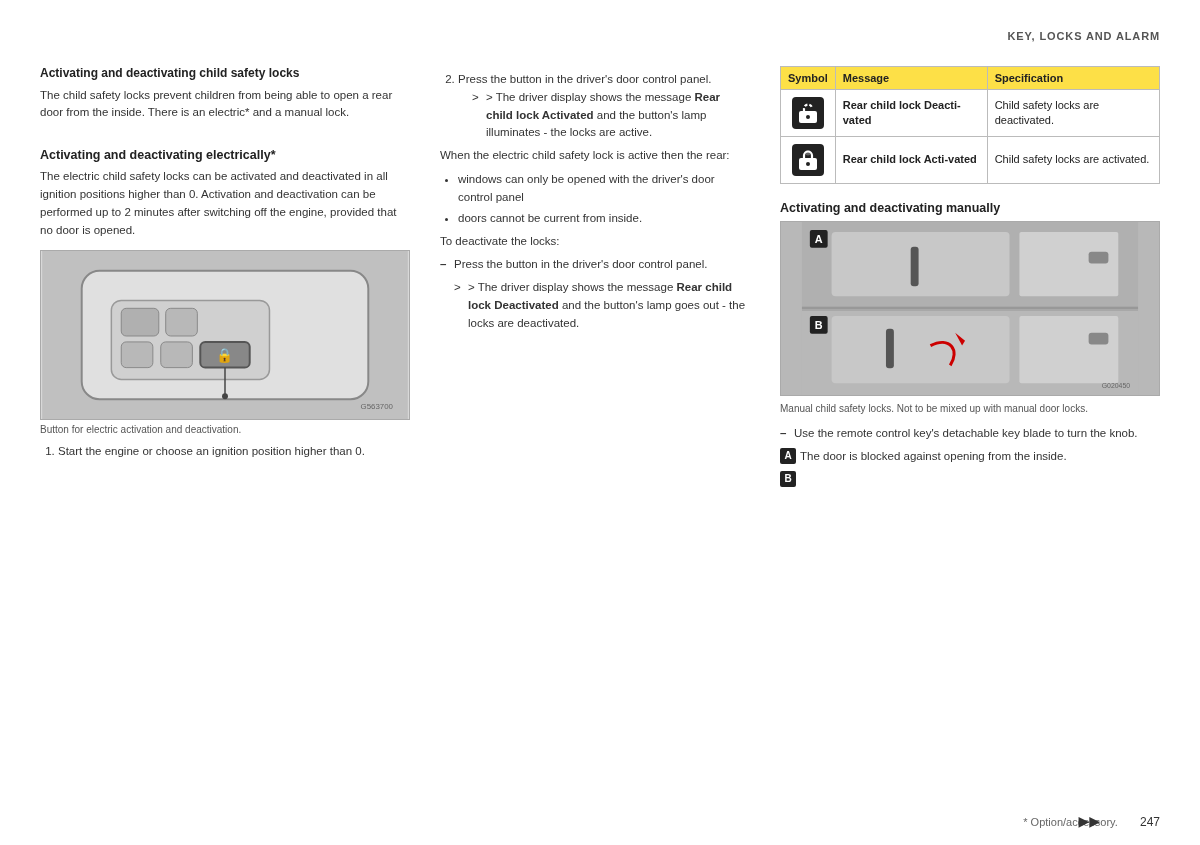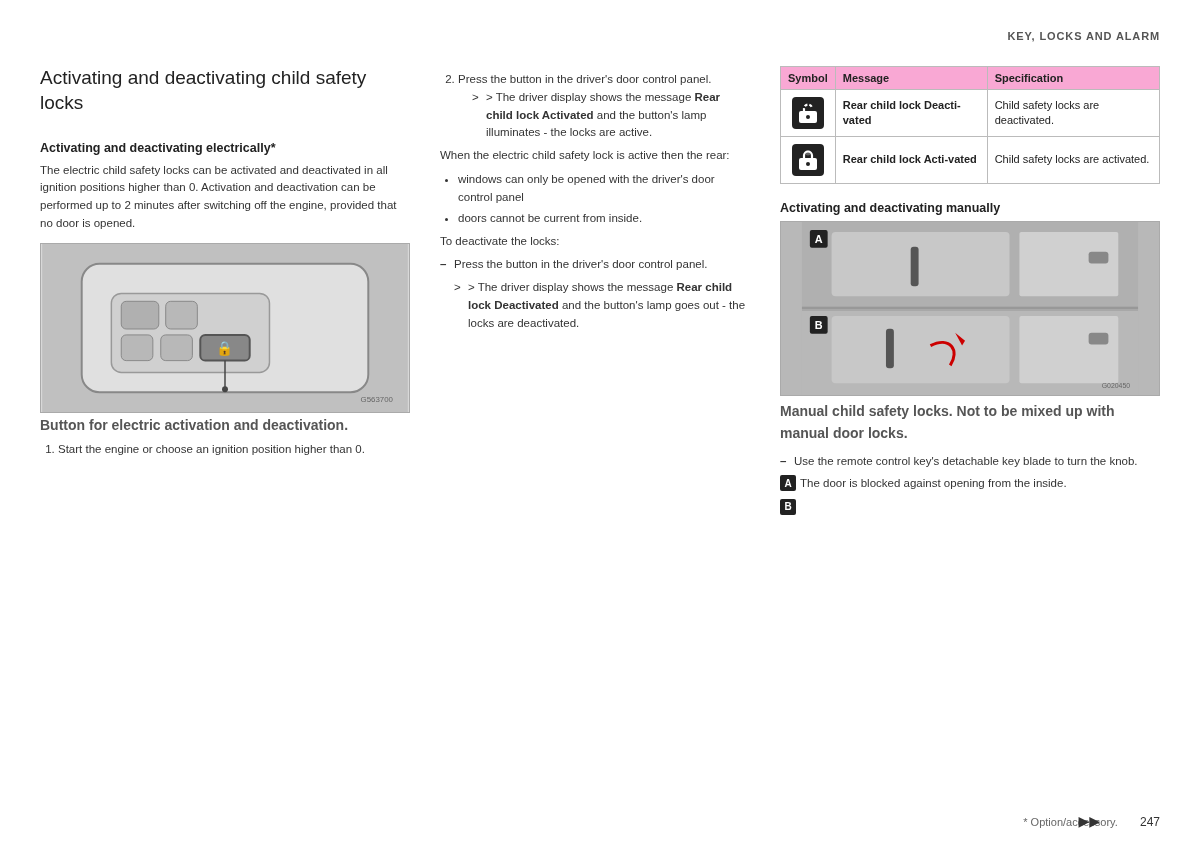--- a/index.html
+++ b/index.html
@@ -38,22 +38,22 @@
       max-width: 370px;
     }
     .col-mid {
       flex: 0 0 310px;
       max-width: 310px;
     }
     .col-right {
       flex: 1;
     }
     h2.section-title {
-      font-size: 19px;
-      font-weight: normal;
+      font-size: 12px;
+      font-weight: bold;
       margin-bottom: 5px;
       line-height: 1.3;
     }
     h3.sub-title {
       font-size: 12.5px;
       font-weight: bold;
       margin-bottom: 5px;
       margin-top: 25px;
       line-height: 1.3;
     }
@@ -74,24 +74,23 @@
       justify-content: center;
       position: relative;
       margin: 10px 0 4px 0;
       overflow: hidden;
     }
     .img-placeholder svg {
       width: 100%;
       height: 100%;
     }
     .img-caption {
-      font-size: 14px;
+      font-size: 10px;
       color: #555;
       margin-bottom: 8px;
-      font-weight: bold;
     }
     ol, ul {
       margin: 5px 0 5px 18px;
       font-size: 11.5px;
       line-height: 1.55;
       color: #333;
     }
     ul { list-style-type: disc; }
     ol { list-style-type: decimal; }
     li { margin-bottom: 3px; }
@@ -120,21 +119,21 @@
       width: 14px;
     }
     
     .info-table {
       width: 100%;
       border-collapse: collapse;
       font-size: 11px;
       margin-bottom: 16px;
     }
     .info-table th {
-      background: #f9a8d4;
+      background: #fde047;
       border: 1px solid #bbb;
       padding: 5px 7px;
       font-weight: bold;
       text-align: left;
       font-size: 11px;
     }
     .info-table td {
       border: 1px solid #bbb;
       padding: 7px 7px;
       vertical-align: middle;
@@ -221,20 +220,21 @@
 <div class="page">
 
   <div class="header-bar">
     <span>KEY, LOCKS AND ALARM</span>
   </div>
 
   <div class="columns">
 
     <div class="col-left">
       <h2 class="section-title">Activating and deactivating child safety locks</h2>
+      <p>The child safety locks prevent children from being able to open a rear door from the inside. There is an electric* and a manual lock.</p>
 
       <h3 class="sub-title">Activating and deactivating electrically*</h3>
       <p>The electric child safety locks can be activated and deactivated in all ignition positions higher than 0. Activation and deactivation can be performed up to 2 minutes after switching off the engine, provided that no door is opened.</p>
 
       <div class="img-placeholder">
         <svg viewBox="0 0 370 170" xmlns="http://www.w3.org/2000/svg">
 
           <rect width="370" height="170" fill="#c0c0c0"></rect>
 
           <rect x="40" y="20" width="290" height="130" rx="18" fill="#e0e0e0" stroke="#888" stroke-width="2"></rect>

